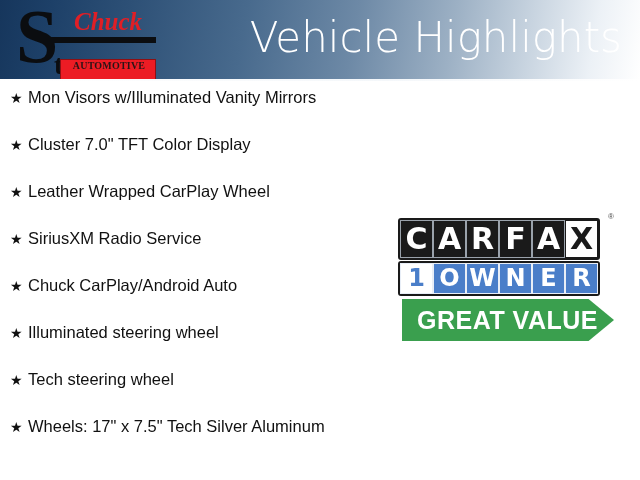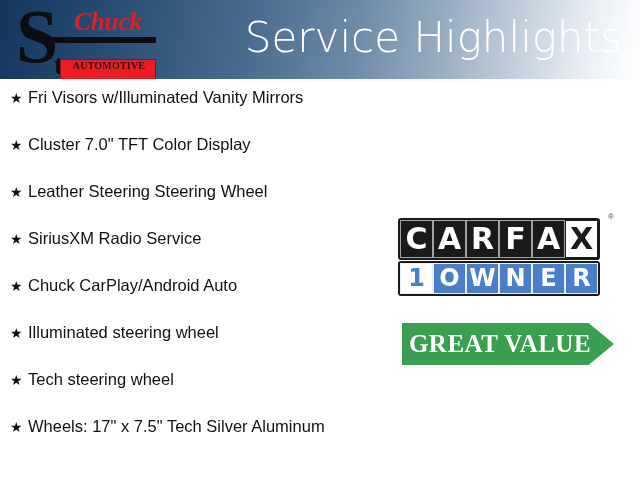--- a/index.html
+++ b/index.html
@@ -223,64 +223,63 @@
     color: #4a7ec9;
   }
   
   .cfx-row3 {
     position: absolute;
     left: 4px; top: 87px;
     width: 212px;
     height: 42px;
     background: #3a9f4e;
     color: #ffffff;
-    font-family: Liberation Serif, serif;
+    font-family: Liberation Sans, sans-serif;
     font-weight: bold;
     font-size: 25px;
     line-height: 42px;
-    text-align: center;
+    text-align: right;
     padding-right: 16px;
     letter-spacing: 0.5px;
     clip-path: polygon(0 0, 88% 0, 100% 50%, 88% 100%, 0 100%);
-    margin-top: 24px;
   }
 </style>
 </head>
 <body>
 
 <div id="page">
 
   <div class="header">
 
     <div class="logo">
       <span class="logo-bigS">S</span>
       <span class="logo-chuck">Chuck</span>
       <span class="logo-rule"></span>
       <span class="logo-tevens">tevens</span>
       <span class="logo-autobar">
         <span class="logo-autotext">AUTOMOTIVE</span>
       </span>
     </div>
 
-    <div class="header-title">Service Highlights</div>
+    <div class="header-title">Vehicle Highlights</div>
   </div>
   <div class="header-underline"></div>
 
   <ul class="highlights" id="highlights-list">
       <li class="hl-item">
         <span class="hl-star">★</span>
-        <span class="hl-text">Fri Visors w/Illuminated Vanity Mirrors</span>
+        <span class="hl-text">Mon Visors w/Illuminated Vanity Mirrors</span>
       </li>
       <li class="hl-item">
         <span class="hl-star">★</span>
         <span class="hl-text">Cluster 7.0" TFT Color Display</span>
       </li>
       <li class="hl-item">
         <span class="hl-star">★</span>
-        <span class="hl-text">Leather Steering Steering Wheel</span>
+        <span class="hl-text">Leather Wrapped CarPlay Wheel</span>
       </li>
       <li class="hl-item">
         <span class="hl-star">★</span>
         <span class="hl-text">SiriusXM Radio Service</span>
       </li>
       <li class="hl-item">
         <span class="hl-star">★</span>
         <span class="hl-text">Chuck CarPlay/Android Auto</span>
       </li>
       <li class="hl-item">

